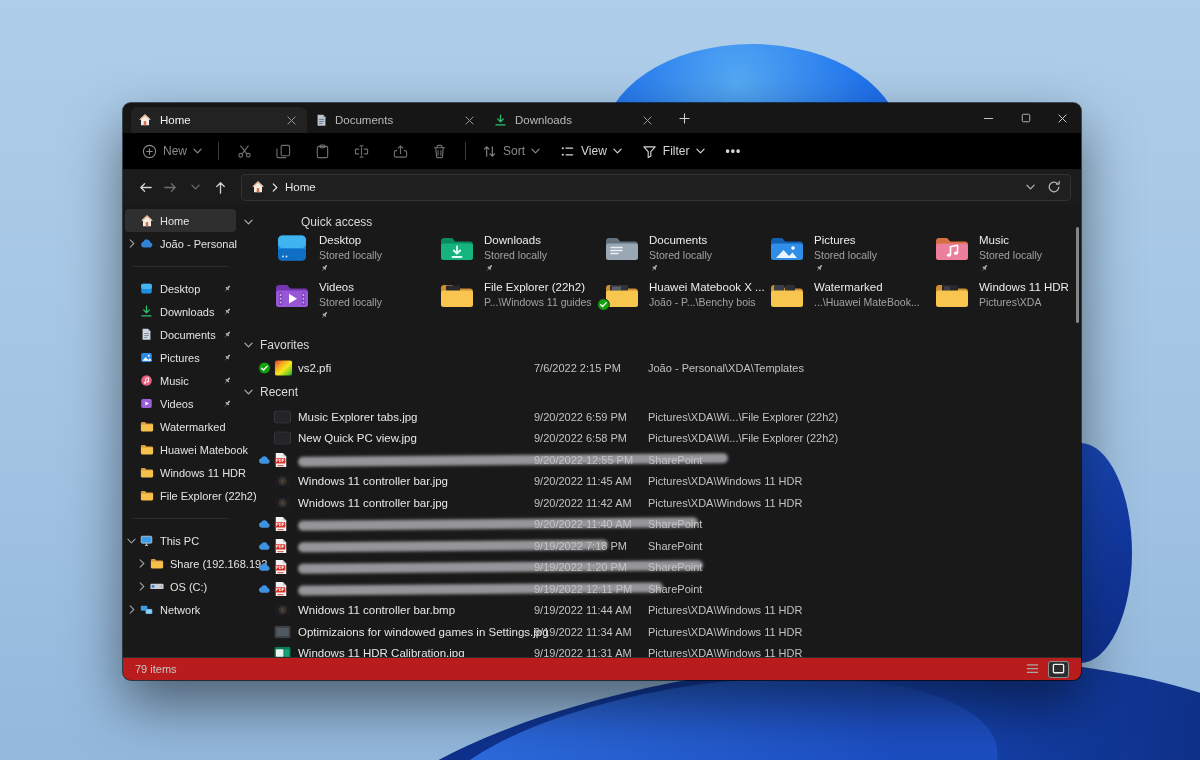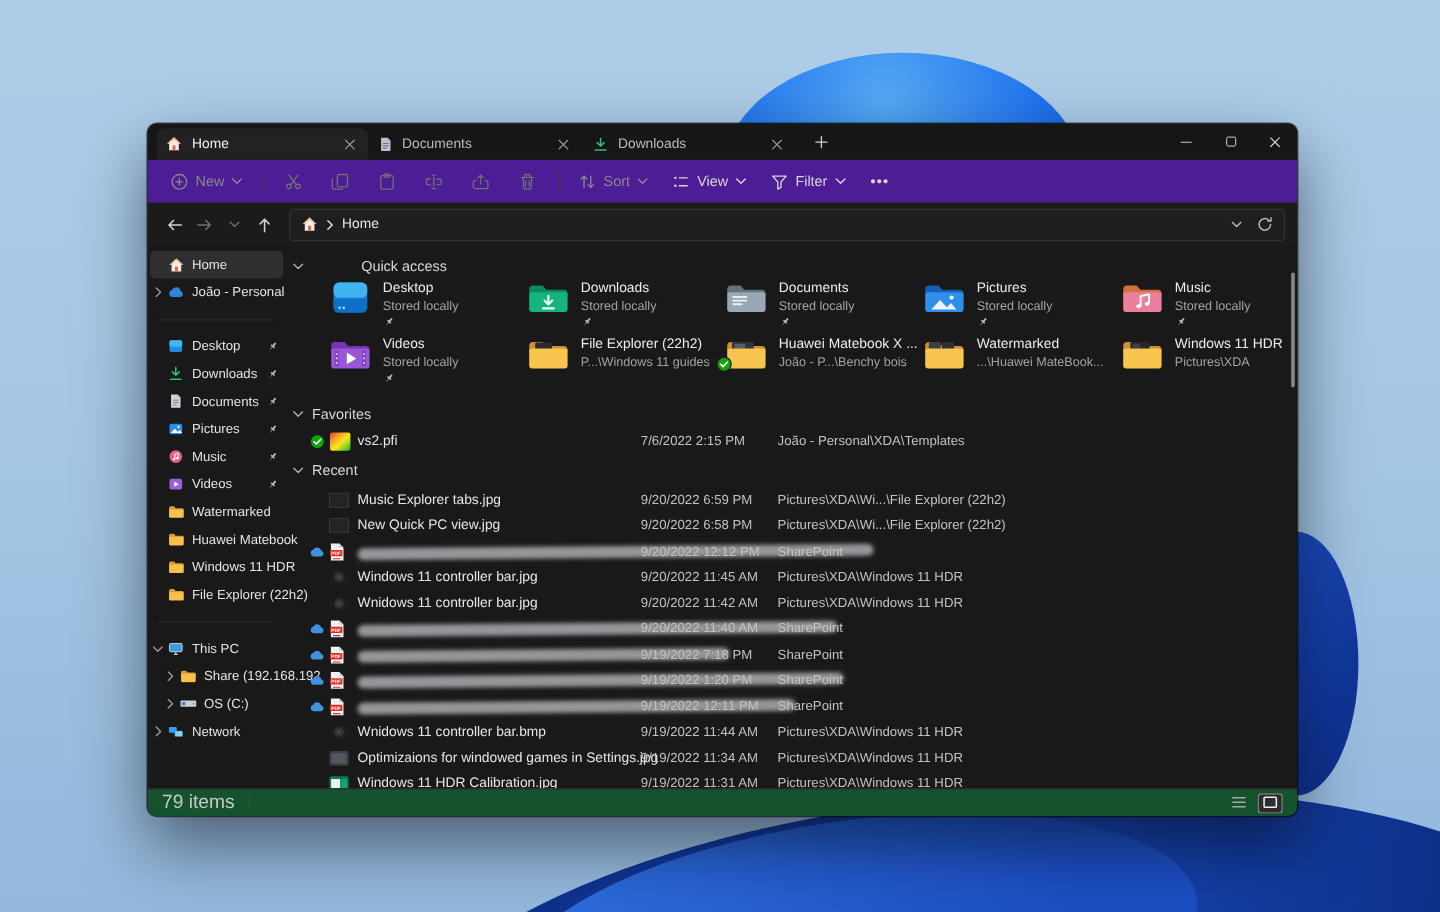--- a/index.html
+++ b/index.html
@@ -34,21 +34,21 @@
   .tab.active{background:#222222;color:#f2f2f2;}
   .tlabel{flex:1;font-size:11.5px;white-space:nowrap;overflow:hidden;}
   .tclose{width:17px;height:17px;display:flex;align-items:center;justify-content:center;
     border-radius:3px;color:#9a9a9a;}
   .newtab{width:26px;height:26px;margin-left:8px;display:flex;align-items:center;justify-content:center;
     align-self:center;color:#cfcfcf;border-radius:4px;}
   .caption{position:absolute;right:0;top:0;height:30px;display:flex;}
   .cap-btn{width:37px;height:30px;display:flex;align-items:center;justify-content:center;color:#cfcfcf;}
 
   
-  .toolbar{height:36px;background:#4c1d95;display:flex;align-items:center;padding:0 10px;gap:2px;}
+  .toolbar{height:36px;background:#000000;display:flex;align-items:center;padding:0 10px;gap:2px;}
   .tb-btn{display:flex;align-items:center;gap:6px;padding:0 9px;height:28px;border-radius:4px;color:#d6d6d6;}
   .tb-btn.dim{color:#8a8a8a;}
   .tb-ibtn{width:37px;height:28px;display:flex;align-items:center;justify-content:center;border-radius:4px;color:#707070;}
   .tb-div{width:1px;height:18px;background:#3a3a3a;margin:0 5px;flex:none;}
   .tb-more{padding:0 10px;color:#d6d6d6;font-weight:bold;letter-spacing:1px;font-size:12px;}
   .tb-label{font-size:12px;}
 
   
   .addrrow{height:36px;background:#1b1b1b;display:flex;align-items:center;padding:0 10px;}
   .nav-btn{width:25px;height:26px;display:flex;align-items:center;justify-content:center;color:#d2d2d2;border-radius:4px;flex:none;}
@@ -97,22 +97,22 @@
   .f-icon{position:absolute;left:36px;top:50%;transform:translateY(-50%);display:flex;}
   .f-name{position:absolute;left:60px;top:50%;transform:translateY(-50%);font-size:11.5px;color:#e6e6e6;white-space:nowrap;}
   .f-redact{position:absolute;left:60px;top:50%;transform:translateY(-50%) rotate(-.5deg);
     height:10px;border-radius:5px;background:#96969a;filter:blur(1.7px);}
   .f-date{position:absolute;left:296px;top:50%;transform:translateY(-50%);font-size:11px;color:#c2c2c2;white-space:nowrap;}
   .f-path{position:absolute;left:410px;top:50%;transform:translateY(-50%);font-size:11px;color:#c2c2c2;white-space:nowrap;}
 
   .scrollthumb{position:absolute;right:2px;top:22px;width:3px;height:96px;background:#9a9a9a;border-radius:2px;opacity:.85;}
 
   
-  .statusbar{position:absolute;left:0;right:0;bottom:0;height:22px;background:#14532d;border-top:1px solid #2e2e2e;
-    display:flex;align-items:center;padding:0 12px;font-size:16px;color:#c8c8c8;}
+  .statusbar{position:absolute;left:0;right:0;bottom:0;height:22px;background:#b91c1c;border-top:1px solid #2e2e2e;
+    display:flex;align-items:center;padding:0 12px;font-size:11px;color:#c8c8c8;}
   .sb-div{width:1px;height:12px;background:#4a4a4a;margin-left:12px;}
   .sb-right{margin-left:auto;display:flex;gap:5px;}
   .sb-ibtn{width:21px;height:17px;display:flex;align-items:center;justify-content:center;color:#a8a8a8;border-radius:3px;}
   .sb-ibtn.selected{color:#f0f0f0;background:#2d2d2d;box-shadow:inset 0 0 0 1px #8f8f8f;}
 </style>
 </head>
 <body>
 
 <div class="desktop">
   <div class="petal petal-bright"></div>
@@ -859,21 +859,21 @@
               <span class="f-icon">
                 <svg viewBox="0 0 16 18" width="14">
                   <path d="M2 1h8l4 4v12H2z" fill="#f2f2f2"></path>
                   <path d="M10 1l4 4h-4z" fill="#c9c9c9"></path>
                   <rect x="1" y="7" width="12" height="6" rx="1" fill="#d93025"></rect>
                   <text x="7" y="11.6" font-size="4.6" font-weight="bold" fill="#fff" text-anchor="middle">PDF</text>
                   <path d="M4 15.5h7" stroke="#d93025" stroke-width="1"></path>
                 </svg>
               </span>
               <span class="f-redact" style="width:430px"></span>
-              <span class="f-date">9/20/2022 12:12 PM</span>
+              <span class="f-date">9/20/2022 12:55 PM</span>
               <span class="f-path">SharePoint</span>
             </div>
             <div class="frow">
               <span class="f-icon">
                 <svg viewBox="0 0 18 14" width="17">
                   <rect x="0.5" y="0.5" width="17" height="13" rx="2" fill="#1c1c20"></rect>
                   <circle cx="9" cy="7" r="4.5" fill="#35302b"></circle>
                   <circle cx="9" cy="7" r="2" fill="#4a4038"></circle>
                 </svg>
               </span>

